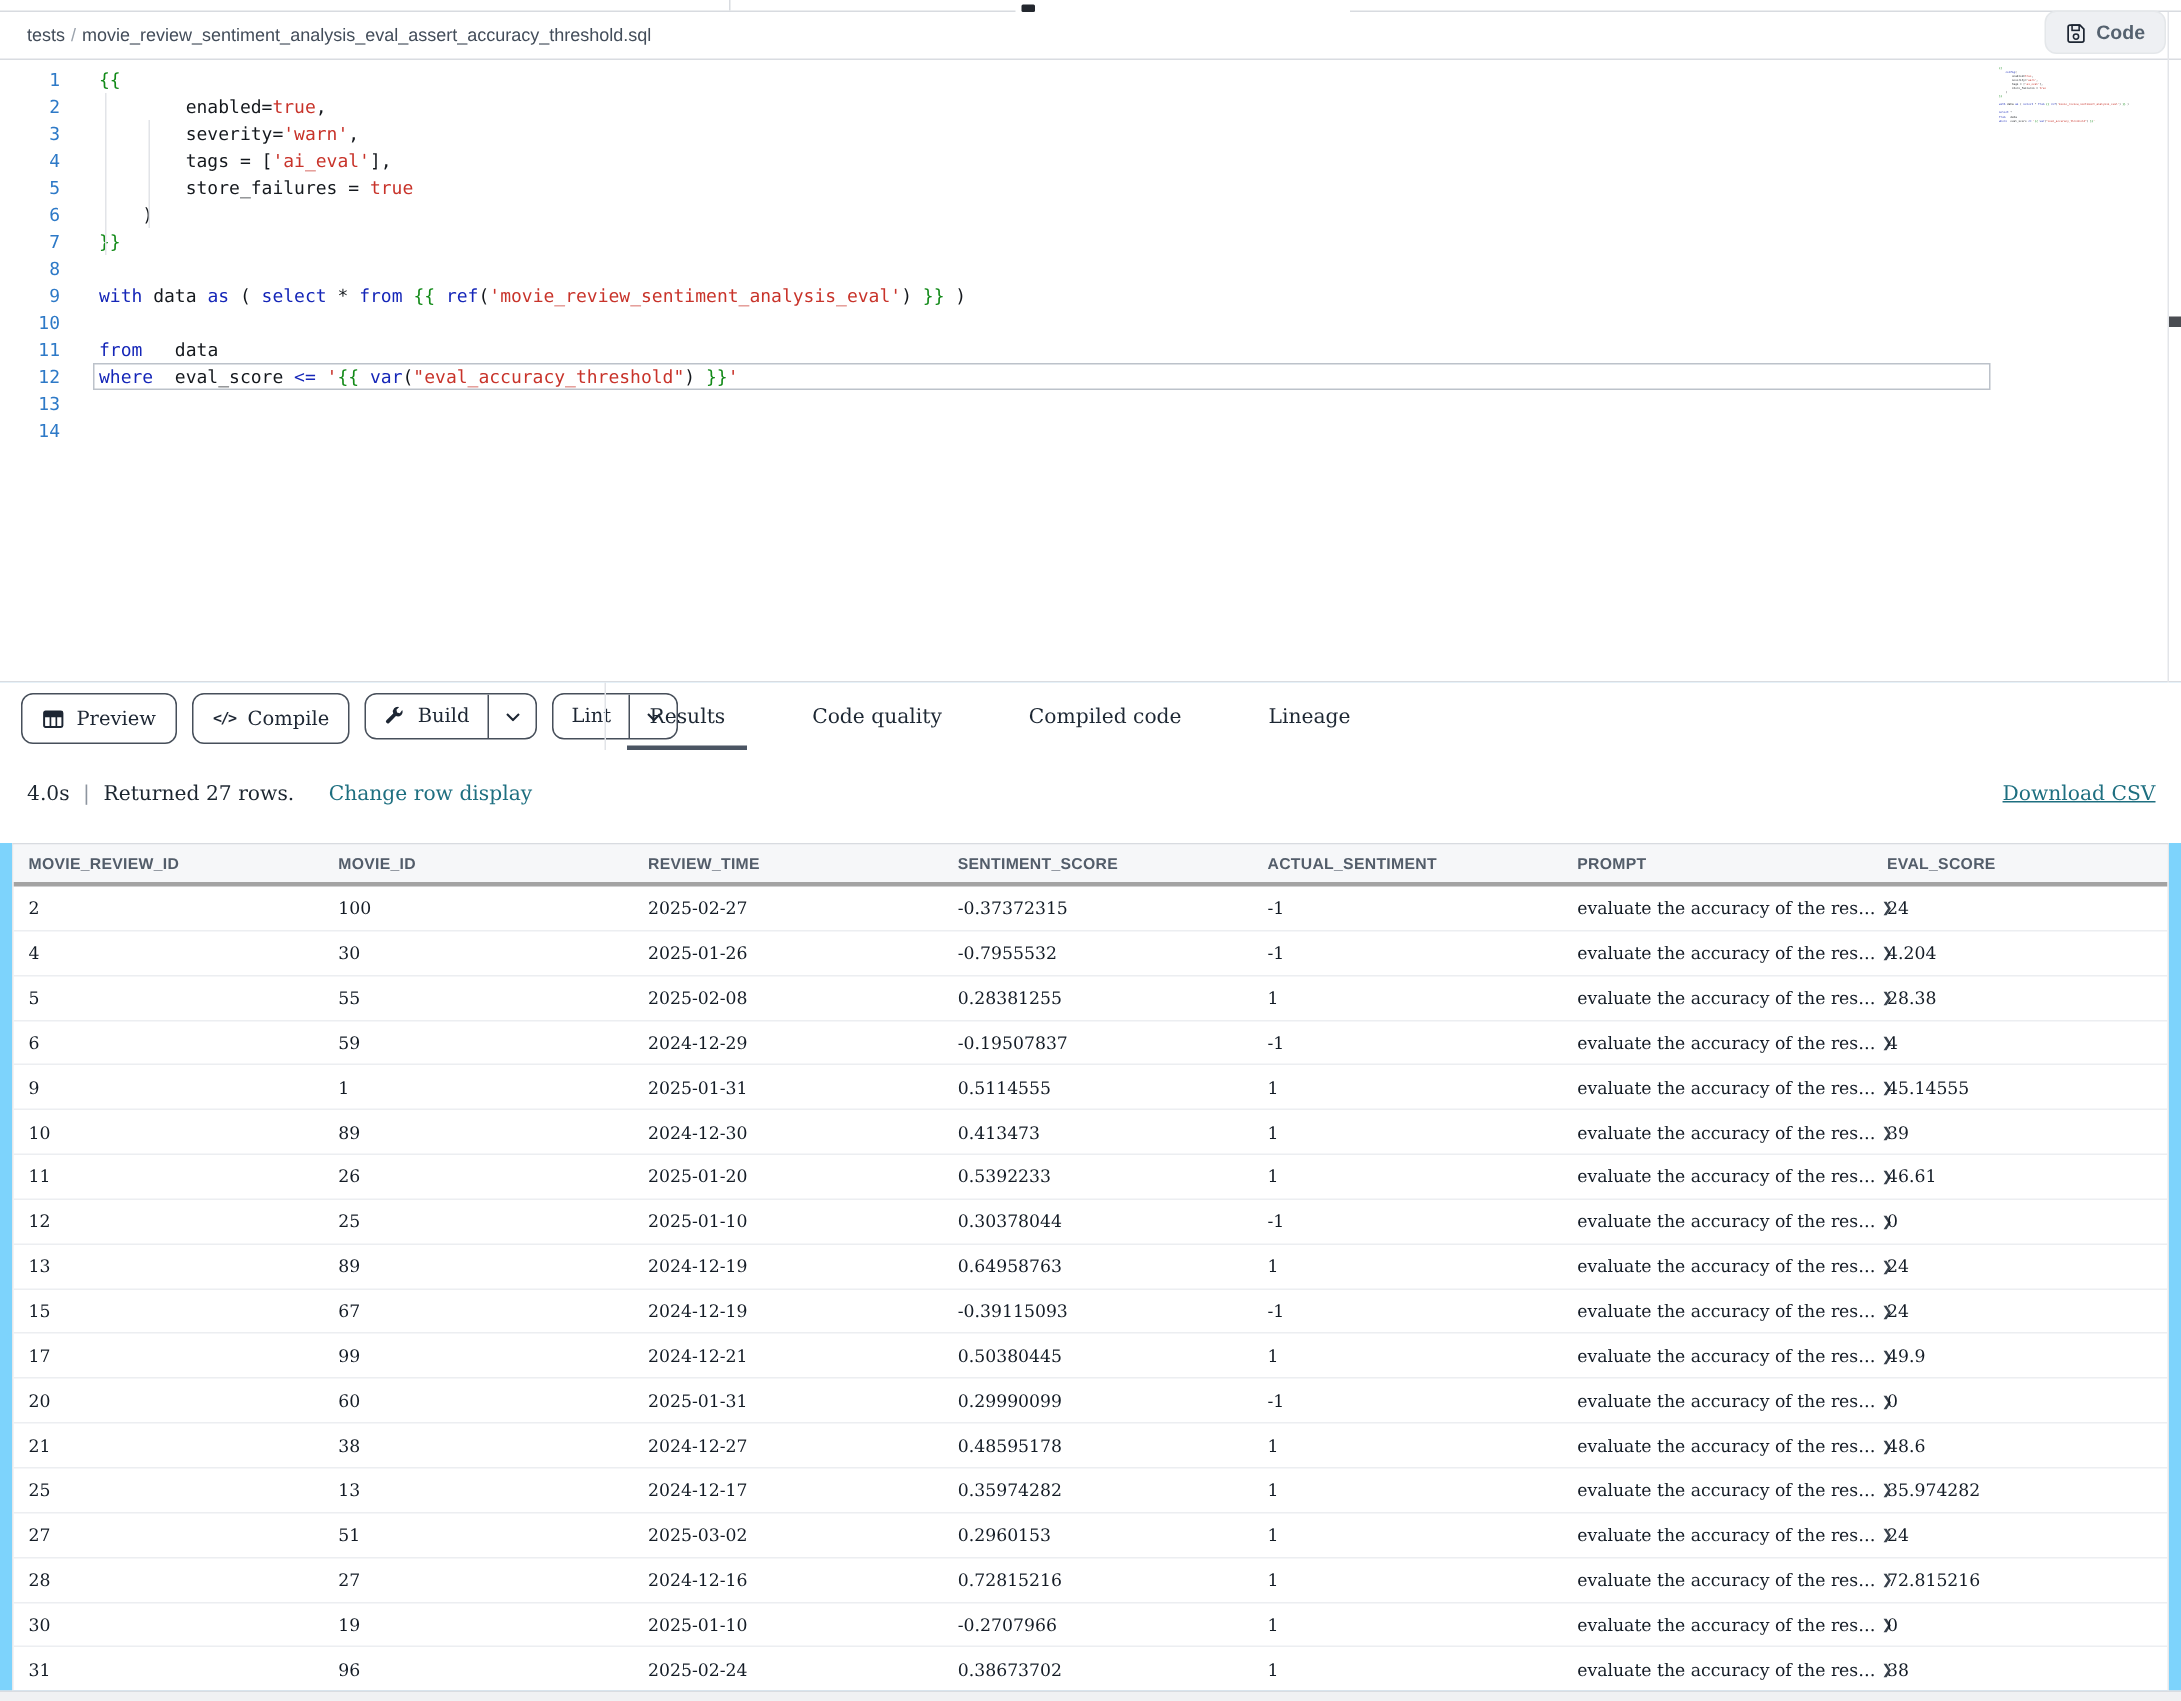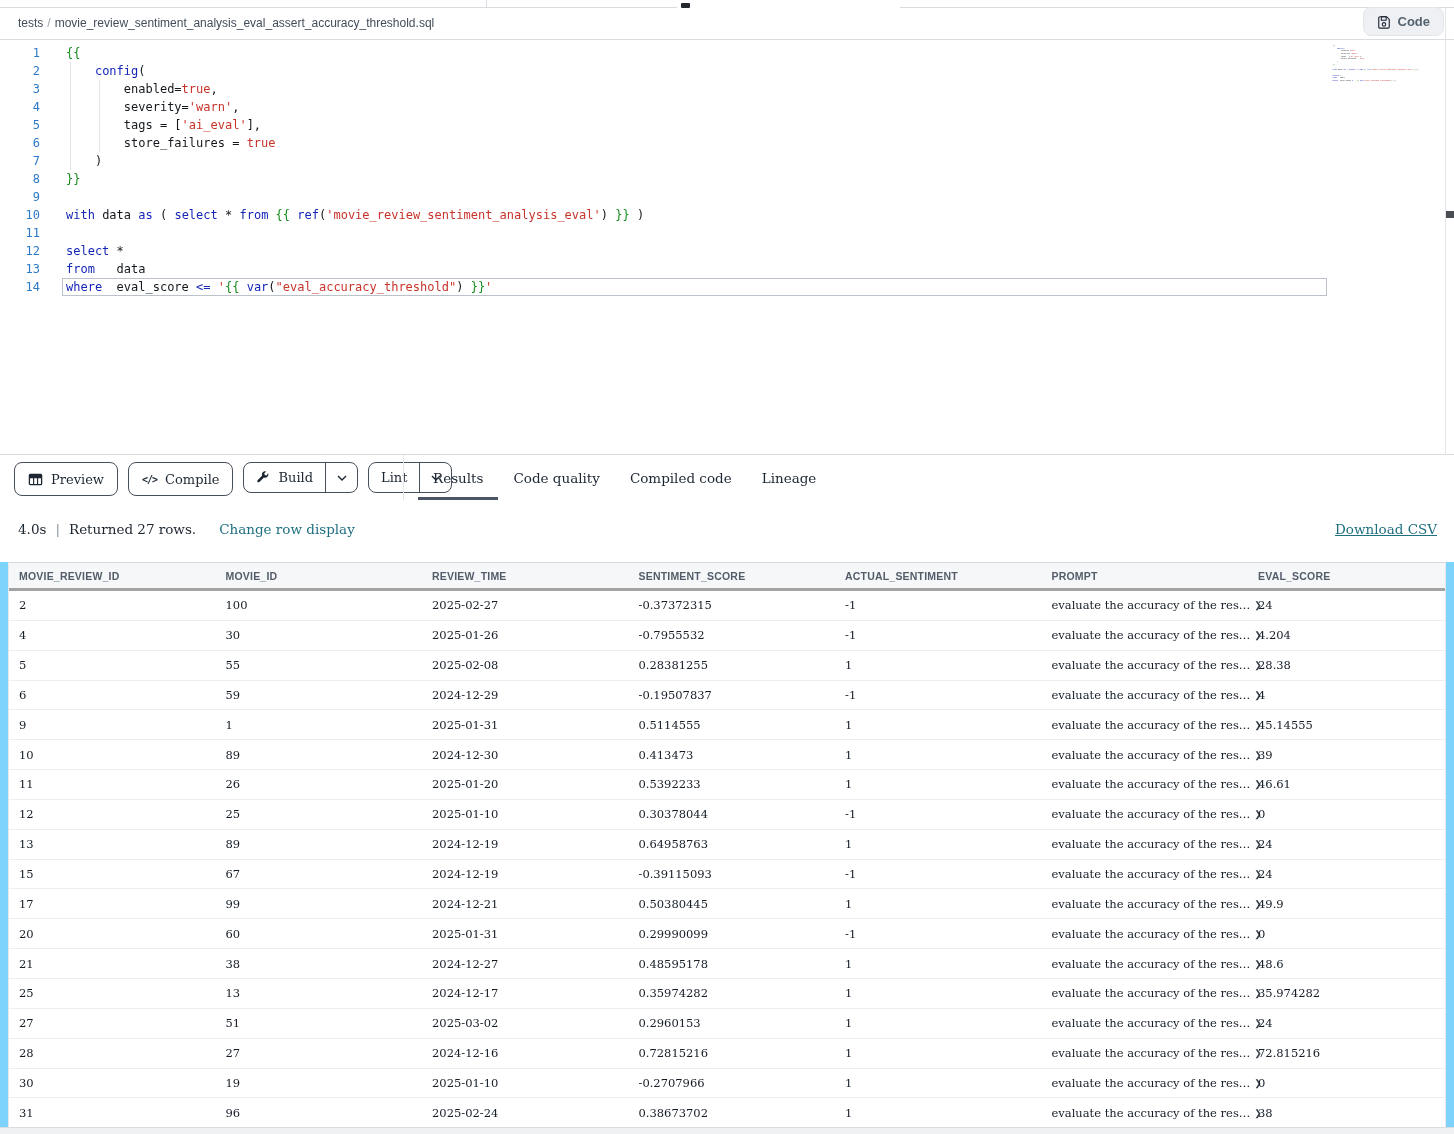--- a/index.html
+++ b/index.html
@@ -44,21 +44,21 @@
   .btn-row { position:absolute; left:14px; top:7px; display:flex; gap:10px; }
   .btn { display:flex; align-items:center; gap:8px; height:31px; padding:16px 13px; background:#fff;
     border:1px solid #474f5a; border-radius:8px; font-family:"DejaVu Serif", serif;
     font-size:13px; color:#1d2633; cursor:default;justify-content:space-between; }
   .split { display:flex; height:31px; border:1px solid #474f5a; border-radius:8px; overflow:hidden; background:#fff; }
   .split .main { display:flex; align-items:center; gap:8px; padding:0 12px; font-family:"DejaVu Serif", serif; font-size:13px; color:#1d2633; }
   .split .arrow { display:flex; align-items:center; justify-content:center; width:32px; border-left:1px solid #474f5a; color:#1d2633; }
   .icon { display:inline-flex; color:#1d2633; }
   .compile-glyph { font-family:"DejaVu Sans Mono", monospace; font-size:10px; font-weight:bold; letter-spacing:-1px; }
   .toolbar-divider { position:absolute; left:403px; top:0; width:1px; height:45px; background:#e2e4e8; }
-  .tabs { position:absolute; left:418px; top:0; height:45px; display:flex; }
+  .tabs { position:absolute; left:418px; top:0; height:45px; display:flex;gap:28px; }
   .tab { position:relative; height:45px; display:flex; align-items:center; padding:0 15px;
     font-family:"DejaVu Serif", serif; font-size:13.5px; color:#1d2733; cursor:default; }
   .tab.active::after { content:""; position:absolute; left:0; right:0; bottom:0; height:3px; background:#4b5563; }
 
   
   .results-bar { position:absolute; top:500px; left:0; width:1454px; height:62px; background:#fff; }
   .status { position:absolute; left:18px; top:21px; font-family:"DejaVu Serif", serif; font-size:13.5px; color:#1c2630; display:flex; gap:9px; align-items:center; }
   .status .pipe { color:#8d959f; }
   .link { font-family:"DejaVu Serif", serif; font-size:13.5px; color:#1e6f80; cursor:pointer; }
   .change-link { margin-left:14px; }
@@ -116,31 +116,29 @@
         <div class="ln-num">8</div>
         <div class="ln-num">9</div>
         <div class="ln-num">10</div>
         <div class="ln-num">11</div>
         <div class="ln-num">12</div>
         <div class="ln-num">13</div>
         <div class="ln-num">14</div>
       </div>
     <div class="code-lines">
         <div class="code-line"><span class="tok-j">{{</span></div>
-        <div class="code-line"><span class="tok-p">    </span><span class="tok-k">config</span><span class="tok-p">(</span></div>
         <div class="code-line"><span class="tok-p">        enabled=</span><span class="tok-s">true</span><span class="tok-p">,</span></div>
         <div class="code-line"><span class="tok-p">        severity=</span><span class="tok-s">'warn'</span><span class="tok-p">,</span></div>
         <div class="code-line"><span class="tok-p">        tags = [</span><span class="tok-s">'ai_eval'</span><span class="tok-p">],</span></div>
         <div class="code-line"><span class="tok-p">        store_failures = </span><span class="tok-s">true</span></div>
         <div class="code-line"><span class="tok-p">    )</span></div>
         <div class="code-line"><span class="tok-j">}}</span></div>
         <div class="code-line"> </div>
         <div class="code-line"><span class="tok-k">with</span><span class="tok-p"> data </span><span class="tok-k">as</span><span class="tok-p"> ( </span><span class="tok-k">select</span><span class="tok-p"> * </span><span class="tok-k">from</span><span class="tok-p"> </span><span class="tok-j">{{</span><span class="tok-p"> </span><span class="tok-k">ref</span><span class="tok-p">(</span><span class="tok-s">'movie_review_sentiment_analysis_eval'</span><span class="tok-p">) </span><span class="tok-j">}}</span><span class="tok-p"> )</span></div>
         <div class="code-line"> </div>
-        <div class="code-line"><span class="tok-k">select</span><span class="tok-p"> *</span></div>
         <div class="code-line"><span class="tok-k">from</span><span class="tok-p">   data</span></div>
         <div class="code-line active"><span class="tok-k">where</span><span class="tok-p">  eval_score </span><span class="tok-k">&lt;=</span><span class="tok-p"> </span><span class="tok-s">'</span><span class="tok-j">{{</span><span class="tok-p"> </span><span class="tok-k">var</span><span class="tok-p">(</span><span class="tok-s">"eval_accuracy_threshold"</span><span class="tok-p">) </span><span class="tok-j">}}</span><span class="tok-s">'</span></div>
       </div>
     <div class="indent-guide" style="left:70px; top:22px; height:108px;"></div>
     <div class="indent-guide" style="left:99px; top:40px; height:72px;"></div>
     <div class="minimap">
         <div class="clone">
           <div class="code-line"><span class="tok-j">{{</span></div>
           <div class="code-line"><span class="tok-p">    </span><span class="tok-k">config</span><span class="tok-p">(</span></div>
           <div class="code-line"><span class="tok-p">        enabled=</span><span class="tok-s">true</span><span class="tok-p">,</span></div>

